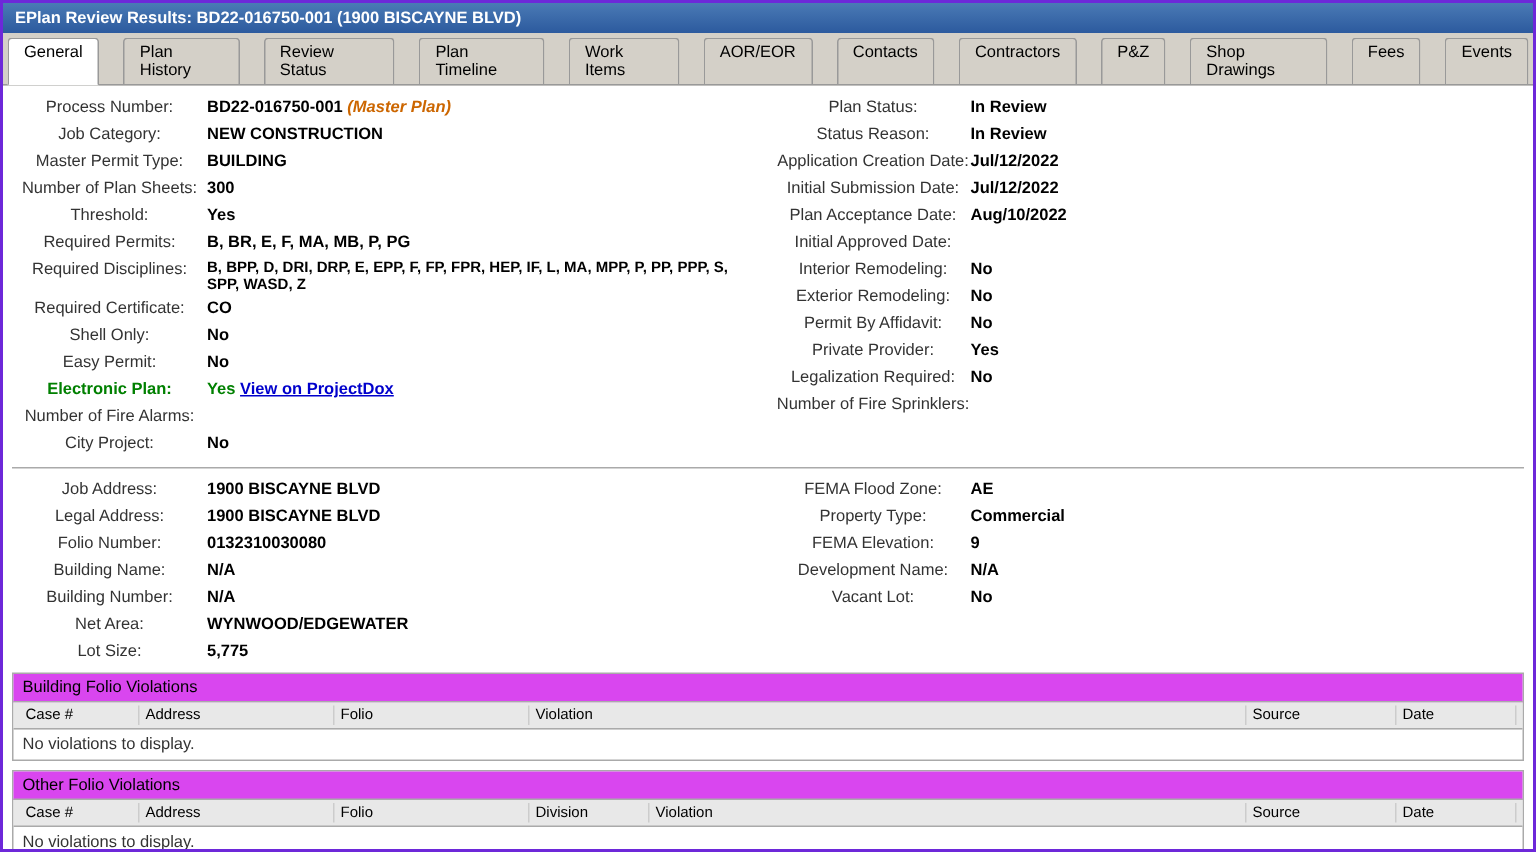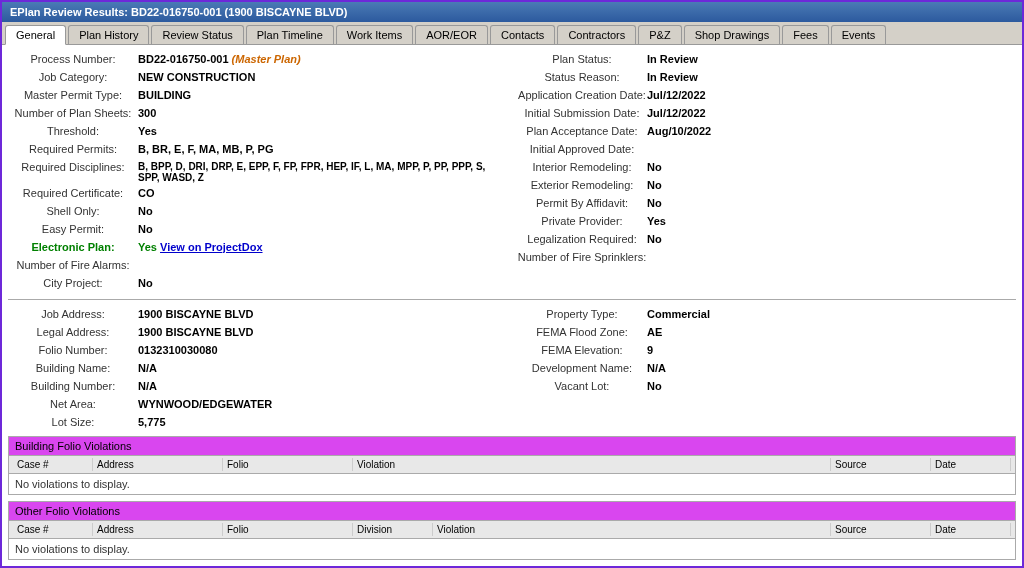--- a/index.html
+++ b/index.html
@@ -13,21 +13,21 @@
       padding: 4px 8px;
       font-size: 11px;
       font-weight: bold;
     }
 
     .tabs {
       display: flex;
       background: #d4d0c8;
       border-bottom: 1px solid #999;
       padding: 3px 3px 0 3px;
-      gap: 2px;
+      gap: 16px;
     }
 
     .tab {
       padding: 3px 10px;
       border: 1px solid #999;
       background: #d4d0c8;
       cursor: pointer;
       font-size: 11px;
       border-bottom: none;
       border-radius: 3px 3px 0 0;
@@ -292,26 +292,26 @@
           <span class="field-value">WYNWOOD/EDGEWATER</span>
         </div>
         <div class="field-row">
           <span class="field-label">Lot Size:</span>
           <span class="field-value">5,775</span>
         </div>
       </div>
 
       <div>
         <div class="field-row">
+          <span class="field-label">FEMA Flood Zone:</span>
+          <span class="field-value">AE</span>
+        </div>
+        <div class="field-row">
           <span class="field-label">Property Type:</span>
           <span class="field-value">Commercial</span>
-        </div>
-        <div class="field-row">
-          <span class="field-label">FEMA Flood Zone:</span>
-          <span class="field-value">AE</span>
         </div>
         <div class="field-row">
           <span class="field-label">FEMA Elevation:</span>
           <span class="field-value">9</span>
         </div>
         <div class="field-row">
           <span class="field-label">Development Name:</span>
           <span class="field-value">N/A</span>
         </div>
         <div class="field-row">

